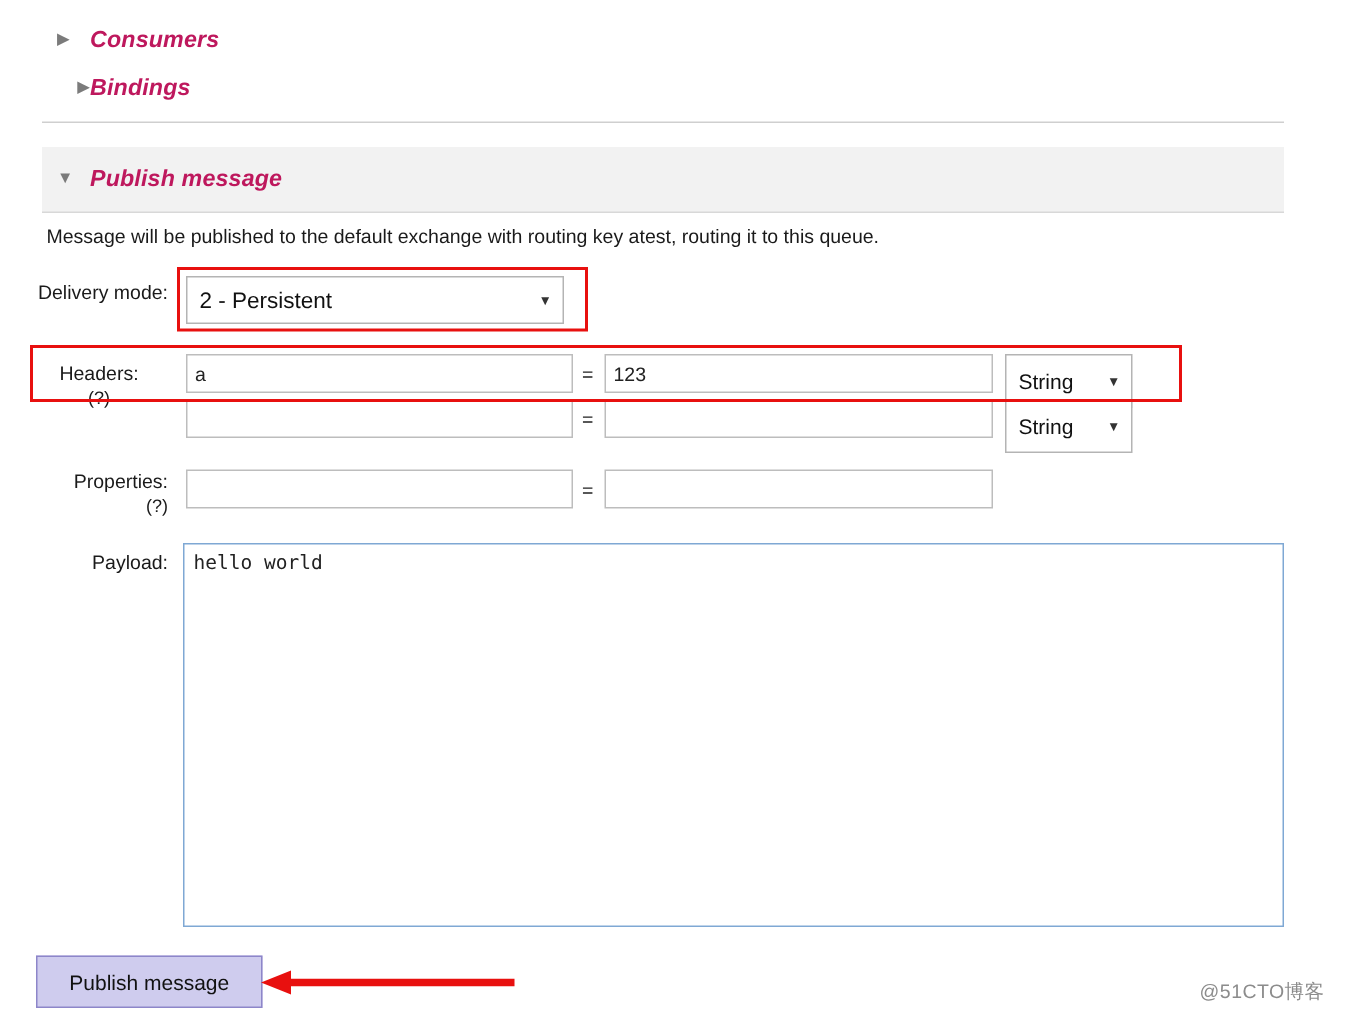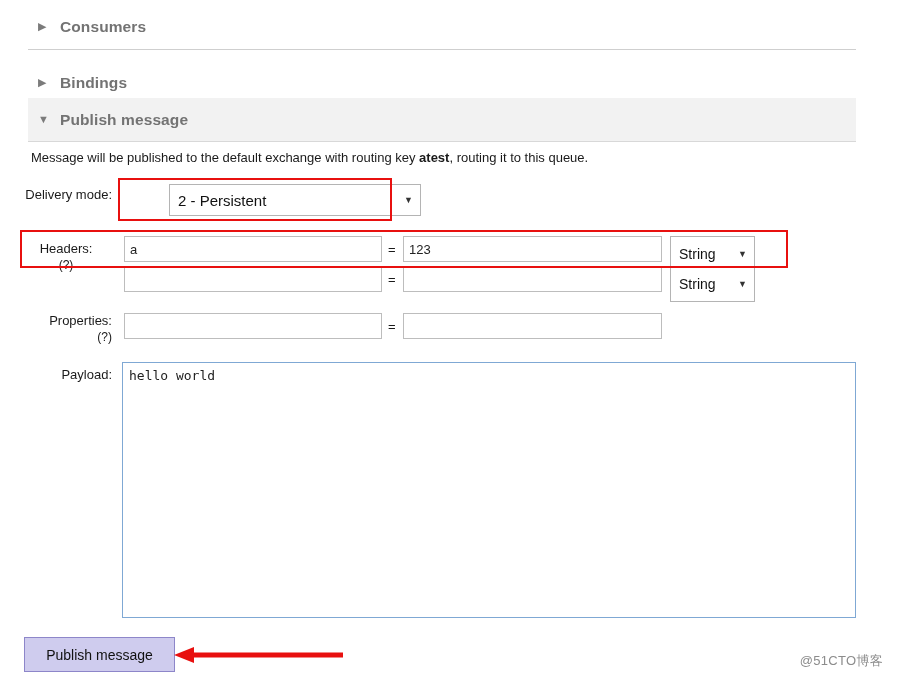--- a/index.html
+++ b/index.html
@@ -38,37 +38,38 @@
     font-size: 11px;
     line-height: 1;
     display: inline-block;
   }
   .twisty.right::before { content: "\25B6"; }
   .twisty.down::before  { content: "\25BC"; }
 
   .section-title {
     font-size: 15.5px;
     font-weight: bold;
-    color: #737373;
+    color: #be185d;
     letter-spacing: .1px;
+    font-style: italic;
   }
 
   #sec-consumers { top: 4px; }
-  #sec-bindings  { top: 60px; }
+  #sec-bindings  { top: 36px; text-align: right; }
   #sec-publish   { top: 98px; height: 44px; }
 
   
   .publish-desc {
     position: absolute;
     left: 31px;
     top: 150px;
     font-size: 13px;
     color: #1a1a1a;
   }
-  .publish-desc b { font-weight: bold; }
+  .publish-desc b { font-weight: normal; }
 
   
   .form-label {
     position: absolute;
     text-align: right;
     font-size: 13px;
     color: #1a1a1a;
     line-height: 16px;
   }
   .form-label .help {
@@ -114,21 +115,20 @@
     font-size: 9px;
     color: #333333;
     line-height: 1;
   }
   .sel .caret::before { content: "\25BC"; }
 
   
   #delivery-select {
     left: 124px; top: 184px; width: 252px; height: 32px;
     font-size: 15px;
-    margin-left: 45px;
   }
   .sel.small { font-size: 14px; }
 
   
   #hdr-type-0 { left: 670px; top: 236px; width: 85px; }
   #hdr-type-1 { left: 670px; top: 266px; width: 85px; }
 
   
   #hdr-key-0  { left: 124px; top: 236px; width: 258px; }
   #hdr-val-0  { left: 403px; top: 236px; width: 259px; }

